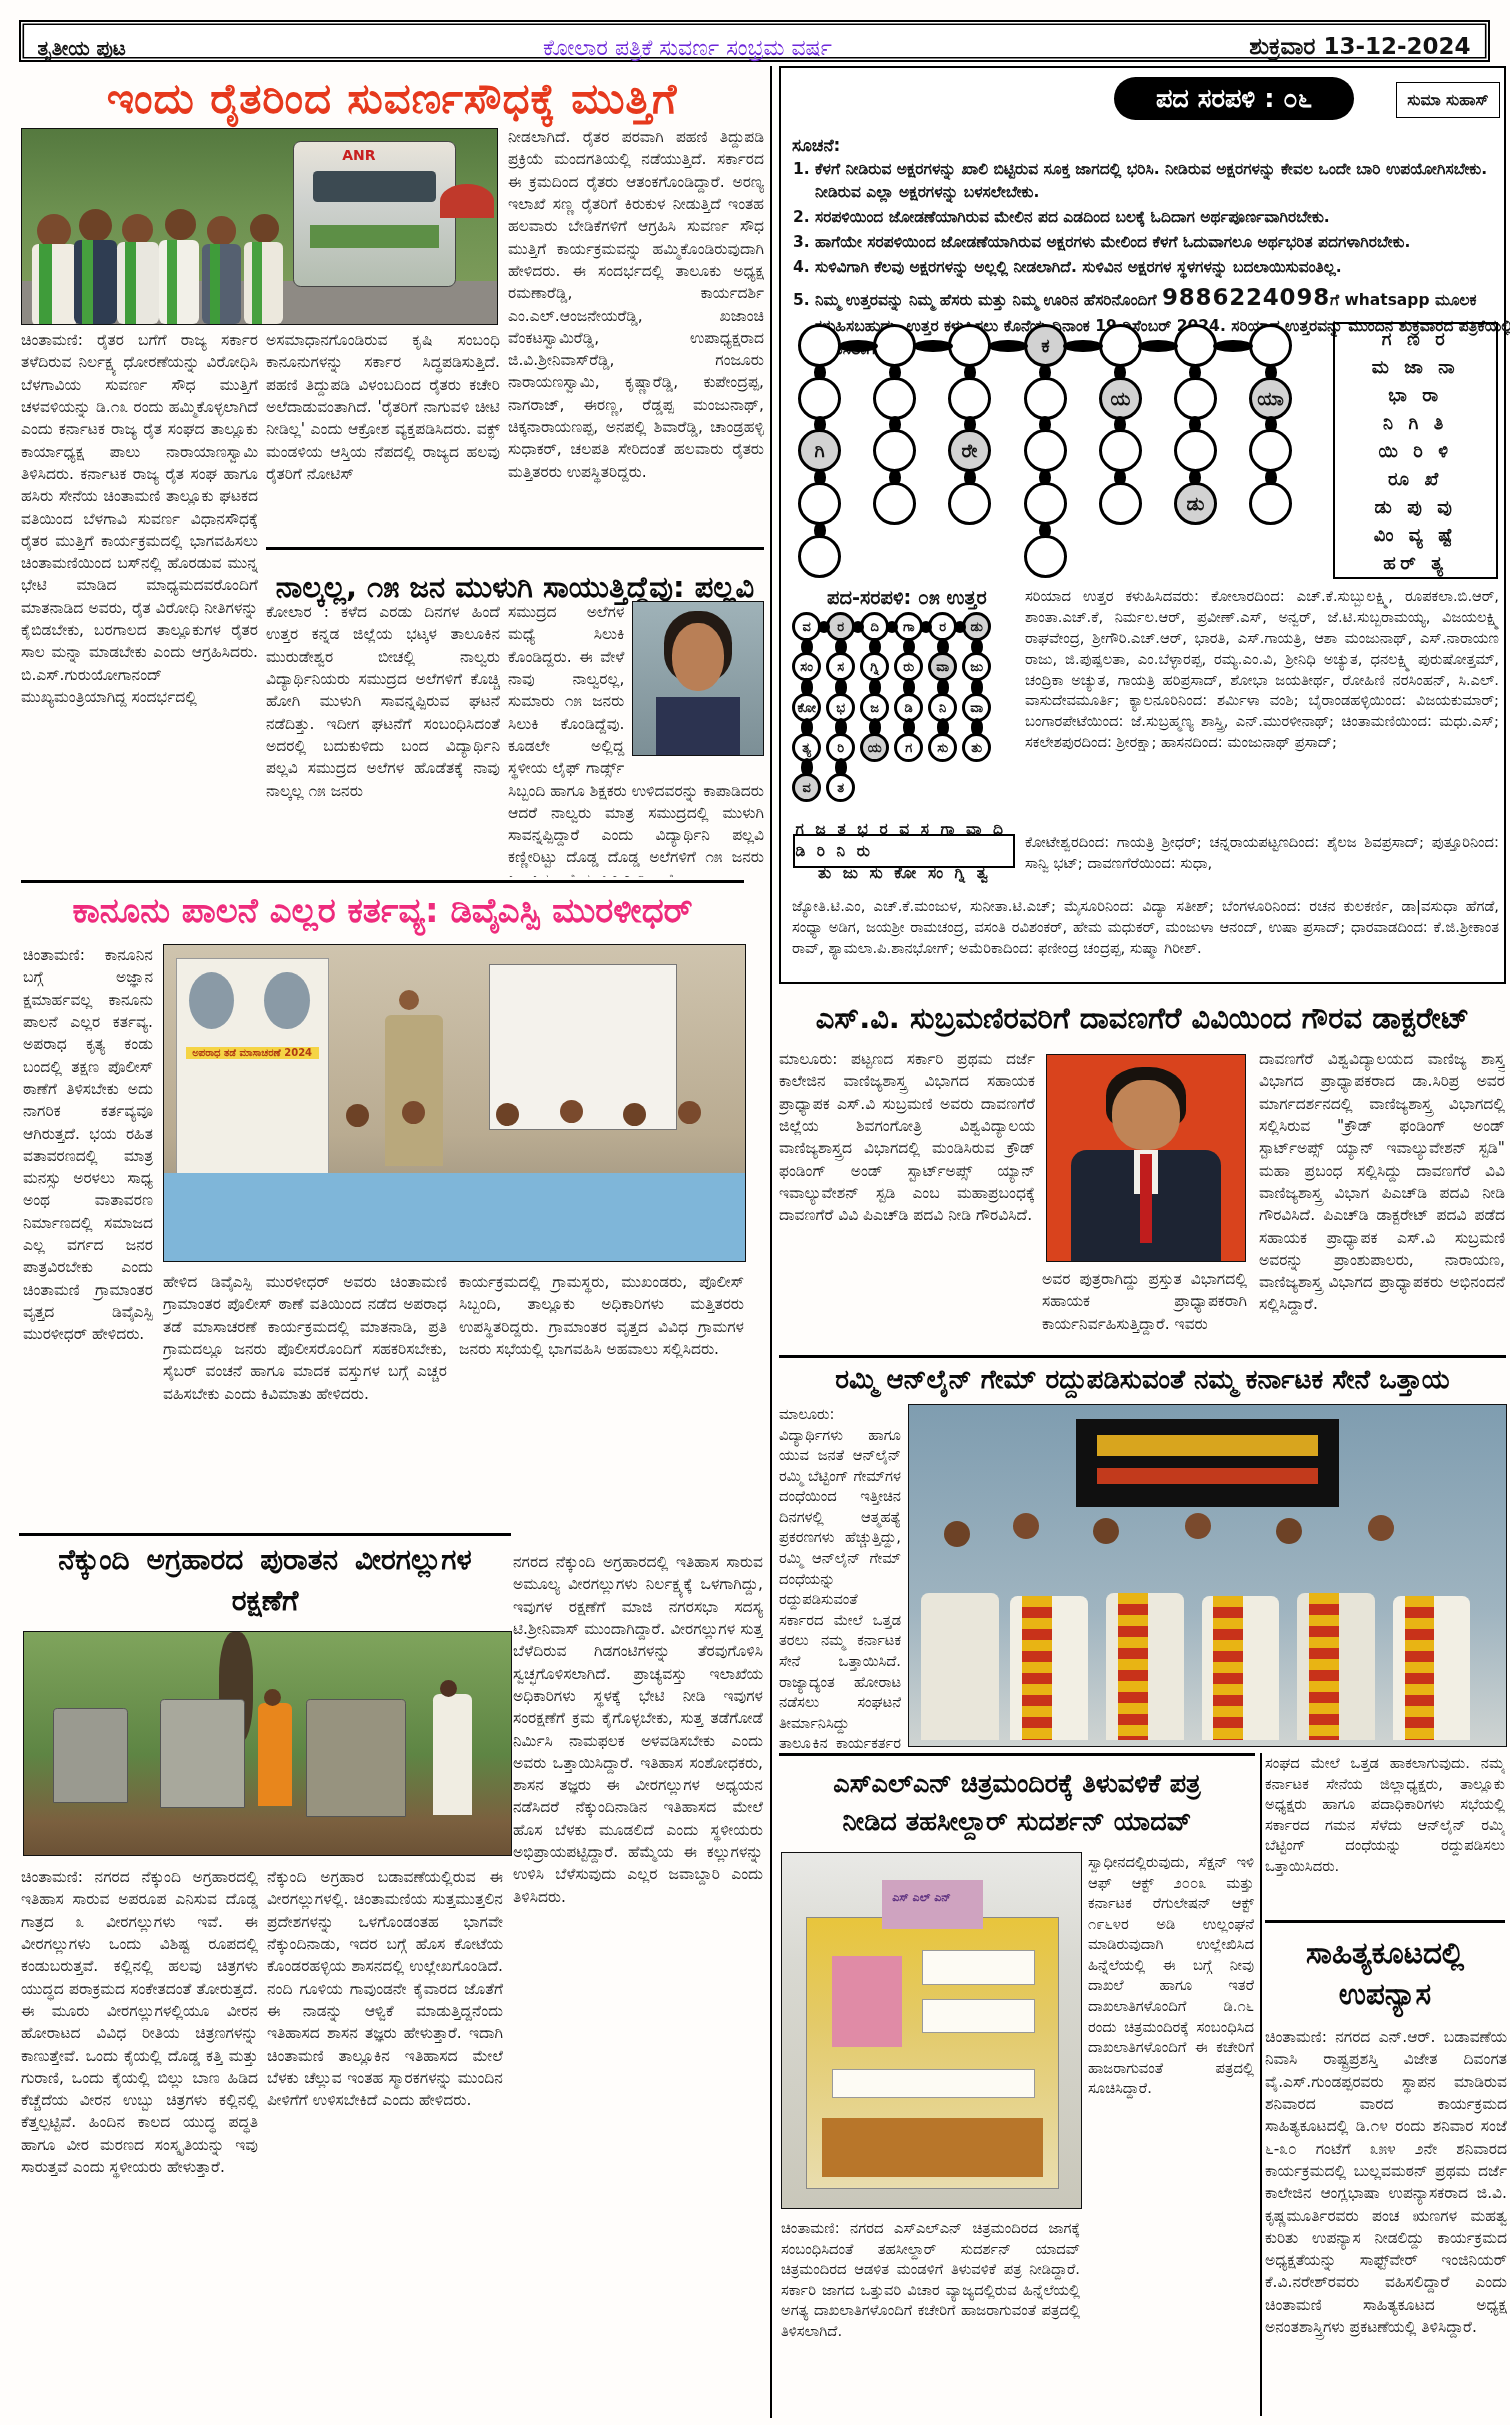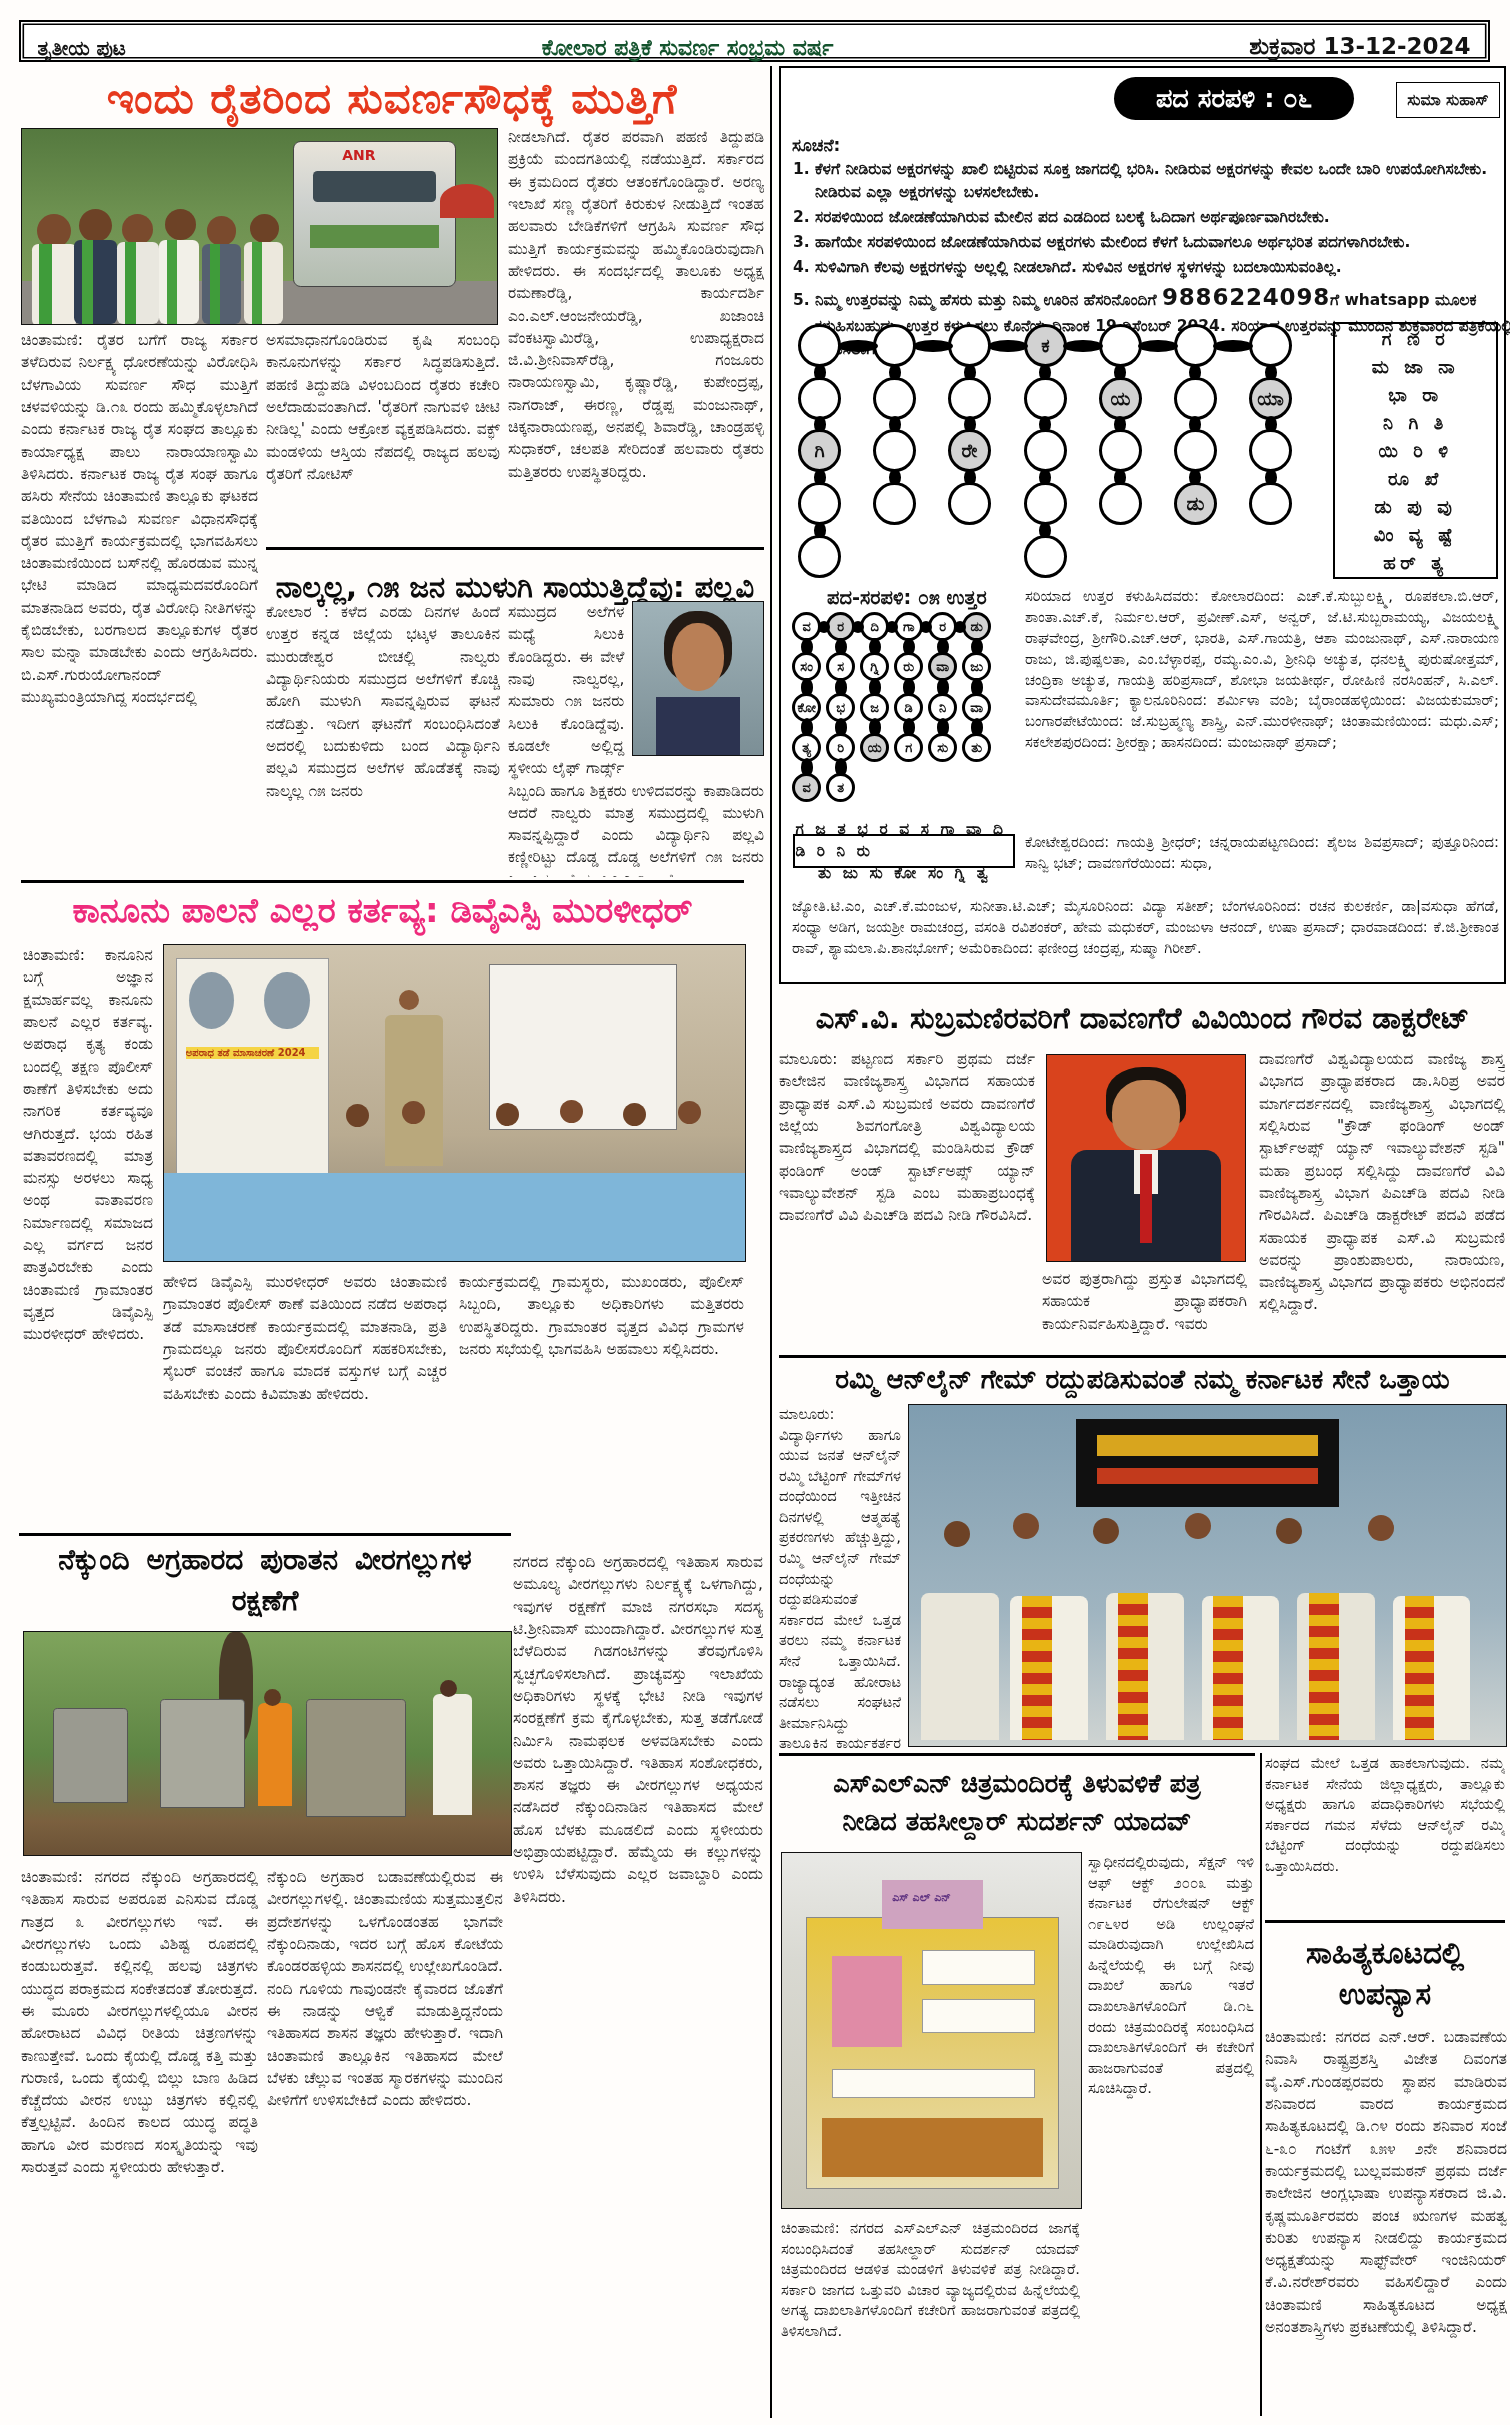--- a/index.html
+++ b/index.html
@@ -14,21 +14,21 @@
   .ph *{position:absolute;}
   h1,h2,h3{margin:0;font-weight:bold;}
   .hl-red{color:#e6391d;font-size:42px;letter-spacing:0.8px;text-align:center;}
   .hl-pink{color:#ee2b7c;font-size:34px;text-align:center;}
   .hl-black{color:#0c0c0c;text-align:center;}
   .headbar{position:absolute;left:18.6px;top:20px;width:1471px;height:42px;
      border:2.3px solid #000;box-shadow:0 0 0 1.5px #fff inset,0 0 0 3.1px #000 inset;
      display:flex;align-items:flex-end;justify-content:space-between;
      padding:0 17px;box-sizing:border-box;background:#fff;}
   .headbar .l{font-size:20px;font-weight:bold;}
-  .headbar .c{font-size:22px;font-weight:bold;color:#14532d;}
+  .headbar .c{font-size:22px;font-weight:normal;color:#6d28d9;}
   .headbar .r{font-size:23px;font-weight:bold;}
   
   .pzbox{position:absolute;left:779px;top:66px;width:727px;height:918px;
      border:2.3px solid #000;background:#fff;box-sizing:border-box;}
   .pill{position:absolute;left:333px;top:9.3px;width:240px;height:43px;background:#000;
      color:#fff;border-radius:22px;display:flex;align-items:center;justify-content:center;
      font-size:25.6px;font-weight:bold;}
   .authbox{position:absolute;left:615px;top:14px;width:102px;height:34px;border:1.5px solid #000;
      display:flex;align-items:center;justify-content:center;font-size:15.5px;font-weight:bold;}
   .note{position:absolute;left:11px;top:67px;font-size:17px;font-weight:bold;}
@@ -109,21 +109,21 @@
   </div>
   <span>ಸಮುದ್ರದ ಅಲೆಗಳ ಮಧ್ಯೆ ಸಿಲುಕಿ ಕೊಂಡಿದ್ದರು. ಈ ವೇಳೆ ನಾವು ನಾಲ್ವರಲ್ಲ, ಸುಮಾರು ೧೫ ಜನರು ಸಿಲುಕಿ ಕೊಂಡಿದ್ದೆವು. ಕೂಡಲೇ ಅಲ್ಲಿದ್ದ ಸ್ಥಳೀಯ ಲೈಫ್ ಗಾರ್ಡ್ಸ್ ಸಿಬ್ಬಂದಿ ಹಾಗೂ ಶಿಕ್ಷಕರು ಉಳಿದವರನ್ನು ಕಾಪಾಡಿದರು ಆದರೆ ನಾಲ್ವರು ಮಾತ್ರ ಸಮುದ್ರದಲ್ಲಿ ಮುಳುಗಿ ಸಾವನ್ನಪ್ಪಿದ್ದಾರೆ ಎಂದು ವಿದ್ಯಾರ್ಥಿನಿ ಪಲ್ಲವಿ ಕಣ್ಣೀರಿಟ್ಟು ದೊಡ್ಡ ದೊಡ್ಡ ಅಲೆಗಳಿಗೆ ೧೫ ಜನರು ಸಿಲುಕಿದ್ದ ಬಗ್ಗೆ ಮಾಹಿತಿ ನೀಡಿದ್ದಾಳೆ.</span>
 </div>
 
 <div class="rule" style="left:21px;top:880px;width:723px;height:3.1px;"></div>
 <h2 class="abs hl-pink" style="left:21px;top:890px;width:723px;">ಕಾನೂನು ಪಾಲನೆ ಎಲ್ಲರ ಕರ್ತವ್ಯ: ಡಿವೈಎಸ್ಪಿ ಮುರಳೀಧರ್</h2>
 <div class="col" style="left:23px;top:944px;width:130px;height:586px;">ಚಿಂತಾಮಣಿ: ಕಾನೂನಿನ ಬಗ್ಗೆ ಅಜ್ಞಾನ ಕ್ಷಮಾರ್ಹವಲ್ಲ ಕಾನೂನು ಪಾಲನೆ ಎಲ್ಲರ ಕರ್ತವ್ಯ. ಅಪರಾಧ ಕೃತ್ಯ ಕಂಡು ಬಂದಲ್ಲಿ ತಕ್ಷಣ ಪೊಲೀಸ್ ಠಾಣೆಗೆ ತಿಳಿಸಬೇಕು ಅದು ನಾಗರಿಕ ಕರ್ತವ್ಯವೂ ಆಗಿರುತ್ತದೆ. ಭಯ ರಹಿತ ವ಻ತಾವರಣದಲ್ಲಿ ಮಾತ್ರ ಮನಸ್ಸು ಅರಳಲು ಸಾಧ್ಯ ಅಂಥ ವಾತಾವರಣ ನಿರ್ಮಾಣದಲ್ಲಿ ಸಮಾಜದ ಎಲ್ಲ ವರ್ಗದ ಜನರ ಪಾತ್ರವಿರಬೇಕು ಎಂದು ಚಿಂತಾಮಣಿ ಗ್ರಾಮಾಂತರ ವೃತ್ತದ ಡಿವೈಎಸ್ಪಿ ಮುರಳೀಧರ್ ಹೇಳಿದರು.</div>
 <div class="ph" style="left:163px;top:944px;width:581px;height:316px;">
   <div style="left:0;top:0;width:100%;height:100%;background:linear-gradient(180deg,#cfc4ae,#b9ab91 60%,#8e8574);"></div>
   <div style="left:2%;top:4%;width:26%;height:70%;background:#f2efe6;border:0.8px solid #999;">
-    <span style="left:6%;top:40%;width:88%;text-align:left;font-size:10px;font-weight:bold;color:#b03a12;background:#f5d445;">ಅಪರಾಧ ತಡೆ ಮಾಸಾಚರಣೆ 2024</span>
+    <span style="left:6%;top:40%;width:88%;text-align:center;font-size:10px;font-weight:bold;color:#b03a12;background:#f5d445;">ಅಪರಾಧ ತಡೆ ಮಾಸಾಚರಣೆ 2024</span>
     <span style="left:8%;top:6%;width:30%;height:26%;background:#8a9aa6;border-radius:50%;"></span>
     <span style="left:58%;top:6%;width:30%;height:26%;background:#8a9aa6;border-radius:50%;"></span>
   </div>
   <div style="left:56%;top:6%;width:32%;height:52%;background:#f4f2ec;border:1.5px solid #777;"></div>
   <div style="left:38%;top:22%;width:10%;height:48%;background:#b9a87c;border-radius:6.2px 6.2px 0 0;">
     <span style="left:24%;top:-16%;width:20px;height:20px;background:#8a5a38;border-radius:50%;"></span>
   </div>
   <div style="left:30%;top:48%;width:68%;height:24%;">
     <span style="left:2%;top:10%;width:23px;height:23px;background:#6d4226;border-radius:50%;"></span>
     <span style="left:16%;top:6%;width:23px;height:23px;background:#7a4a2d;border-radius:50%;"></span>

